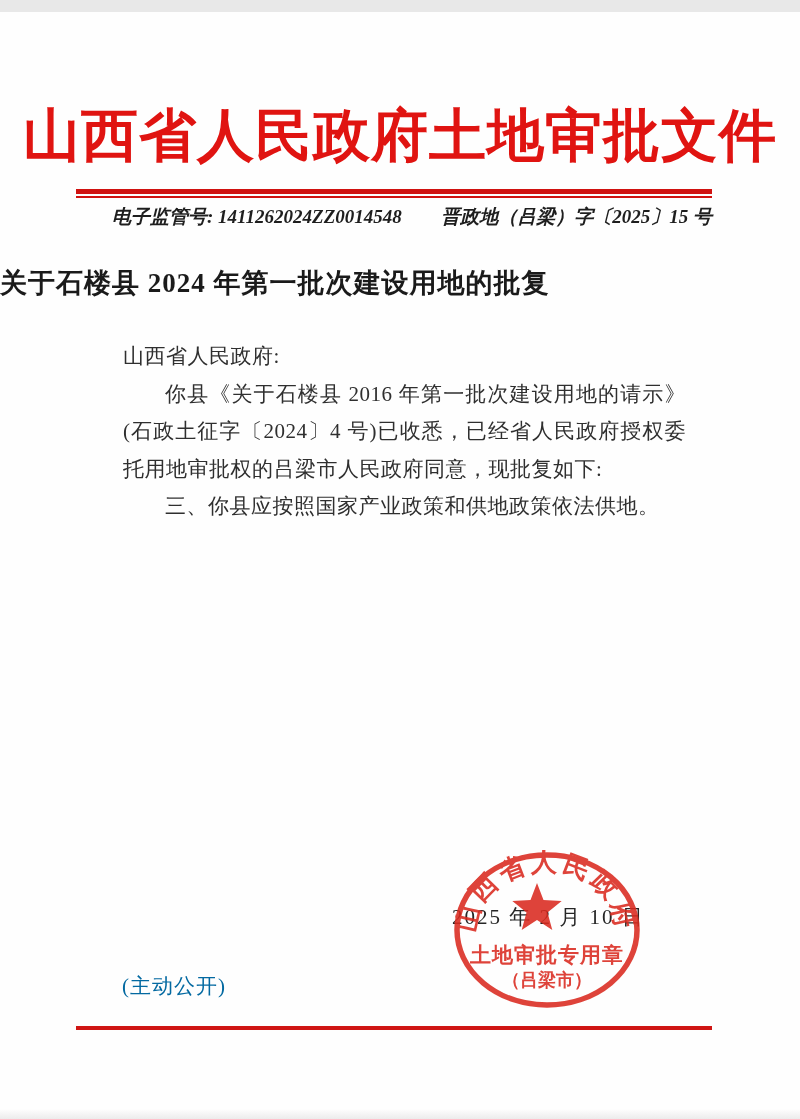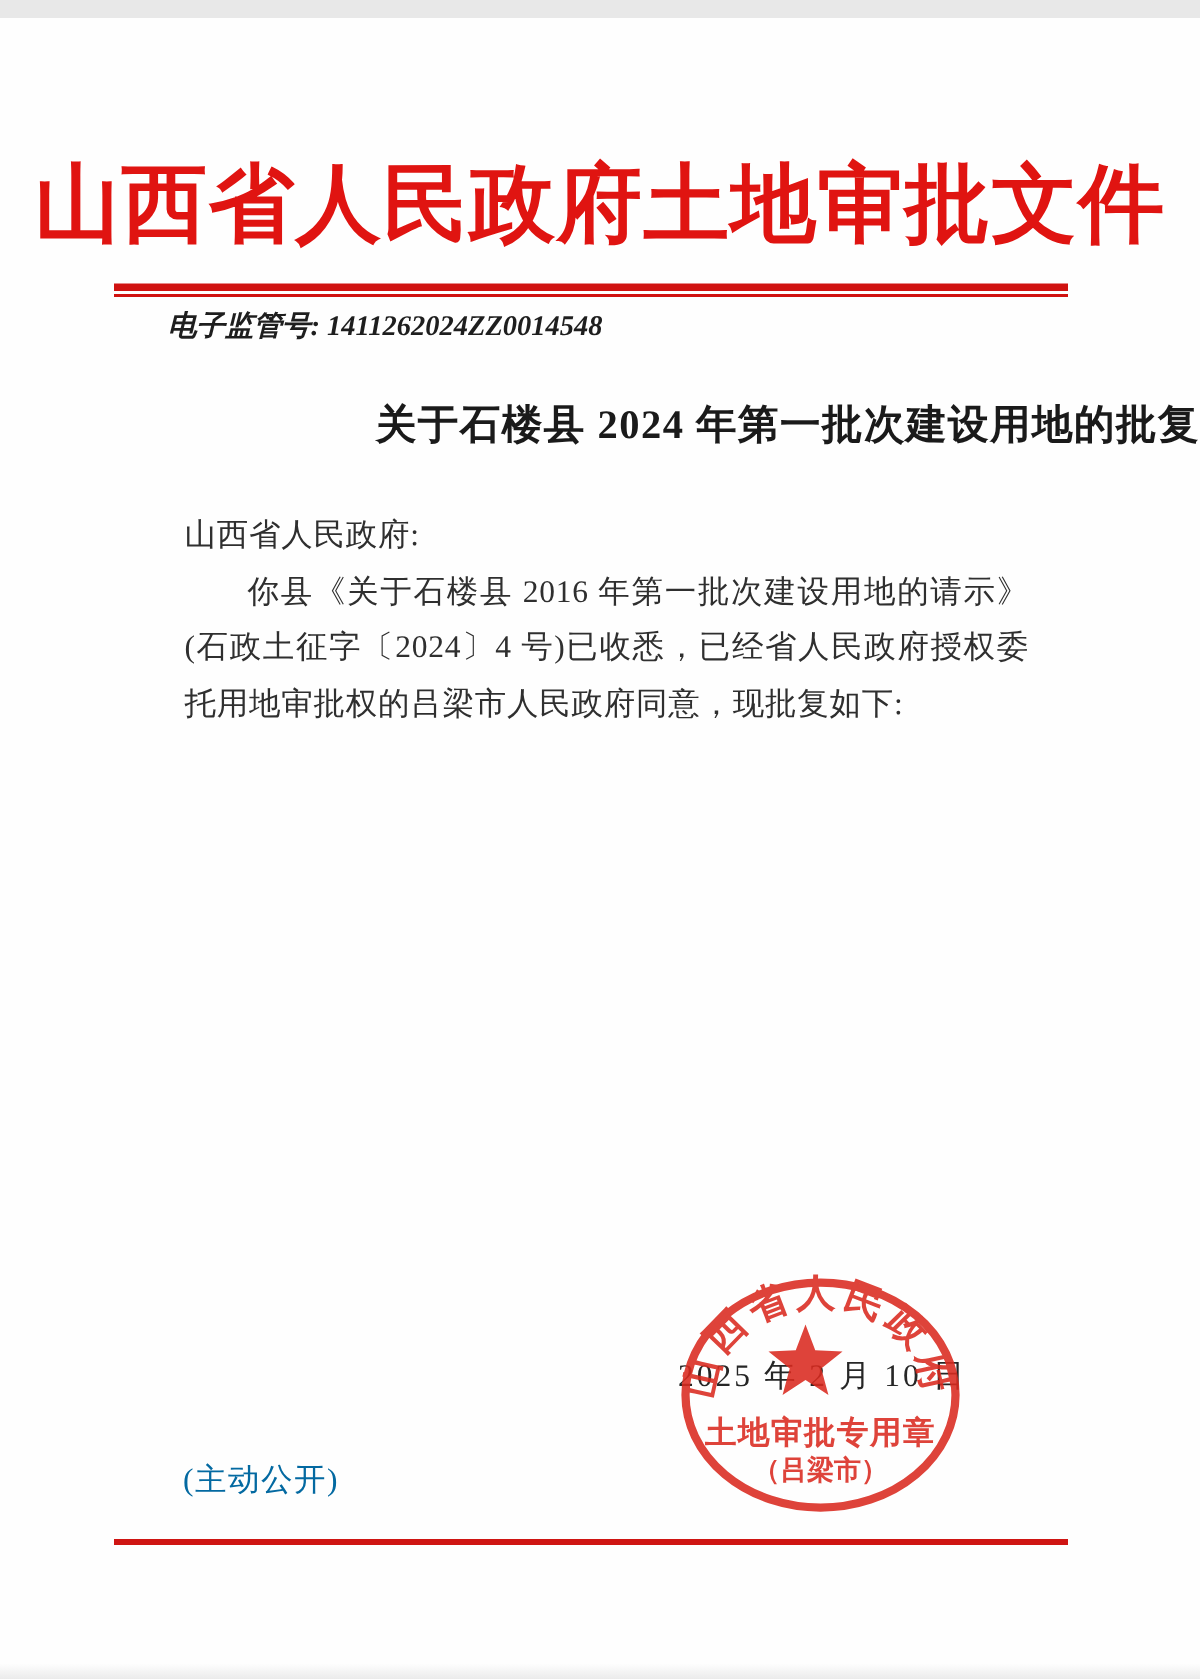--- a/index.html
+++ b/index.html
@@ -63,21 +63,21 @@
     font-weight: bold;
     color: #1e1e1e;
     white-space: nowrap;
     font-style: italic;
   }
   .doc-title {
     position: absolute;
     top: 253px;
     left: 0;
     width: 100%;
-    text-align: right;
+    text-align: left;
     font-size: 27px;
     font-weight: bold;
     color: #1a1a1a;
     letter-spacing: 1px;
     white-space: nowrap;
   }
   .body-block {
     position: absolute;
     top: 326px;
     left: 123px;
@@ -141,27 +141,29 @@
   <div class="rule-double">
     <div class="thick"></div>
     <div class="thin"></div>
   </div>
 
   <div class="meta-row">
     <span>
       <span>电子监管号:</span>
       <span>1411262024ZZ0014548</span>
     </span>
+    <span>晋政地（吕梁）字〔2025〕15 号</span>
   </div>
 
   <div class="doc-title">关于石楼县 2024 年第一批次建设用地的批复</div>
 
   <div class="body-block">
     <p class="salutation">山西省人民政府:</p>
     <p>你县《关于石楼县 2016 年第一批次建设用地的请示》(石政土征字〔2024〕4 号)已收悉，已经省人民政府授权委托用地审批权的吕梁市人民政府同意，现批复如下:</p>
+    <p>三、你县应按照国家产业政策和供地政策依法供地。</p>
   </div>
 
   <div class="issue-date">2025 年 2 月 10 日</div>
 
   <svg class="seal" viewBox="0 0 196 166" xmlns="http://www.w3.org/2000/svg">
     <defs>
       <path id="seal-arc" d="M 29.4 97 A 70 58 0 1 1 164.6 97" fill="none"></path>
     </defs>
     <ellipse cx="98" cy="83" rx="90" ry="75" fill="none" stroke="#da2a1f" stroke-width="5.5"></ellipse>
     <text font-size="26" font-weight="bold" fill="#da2a1f" letter-spacing="4" font-family="Liberation Serif, DejaVu Serif, serif">

